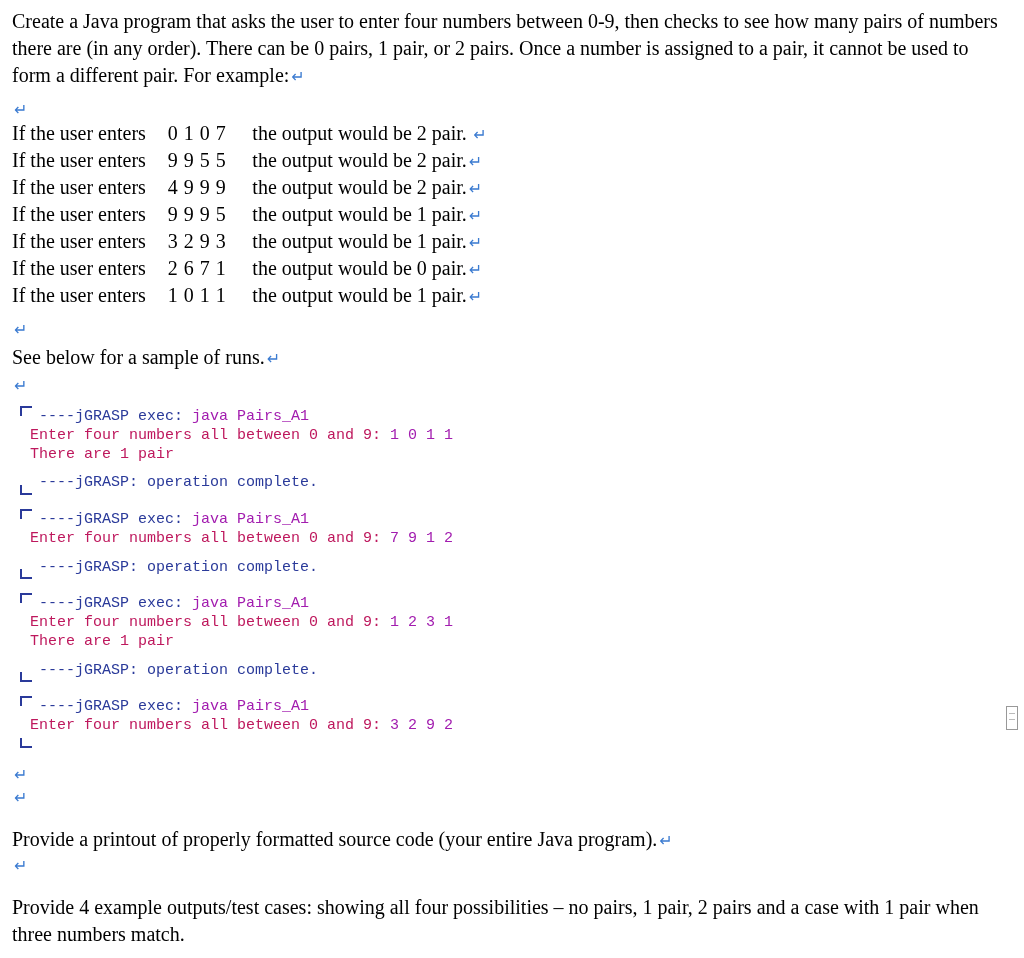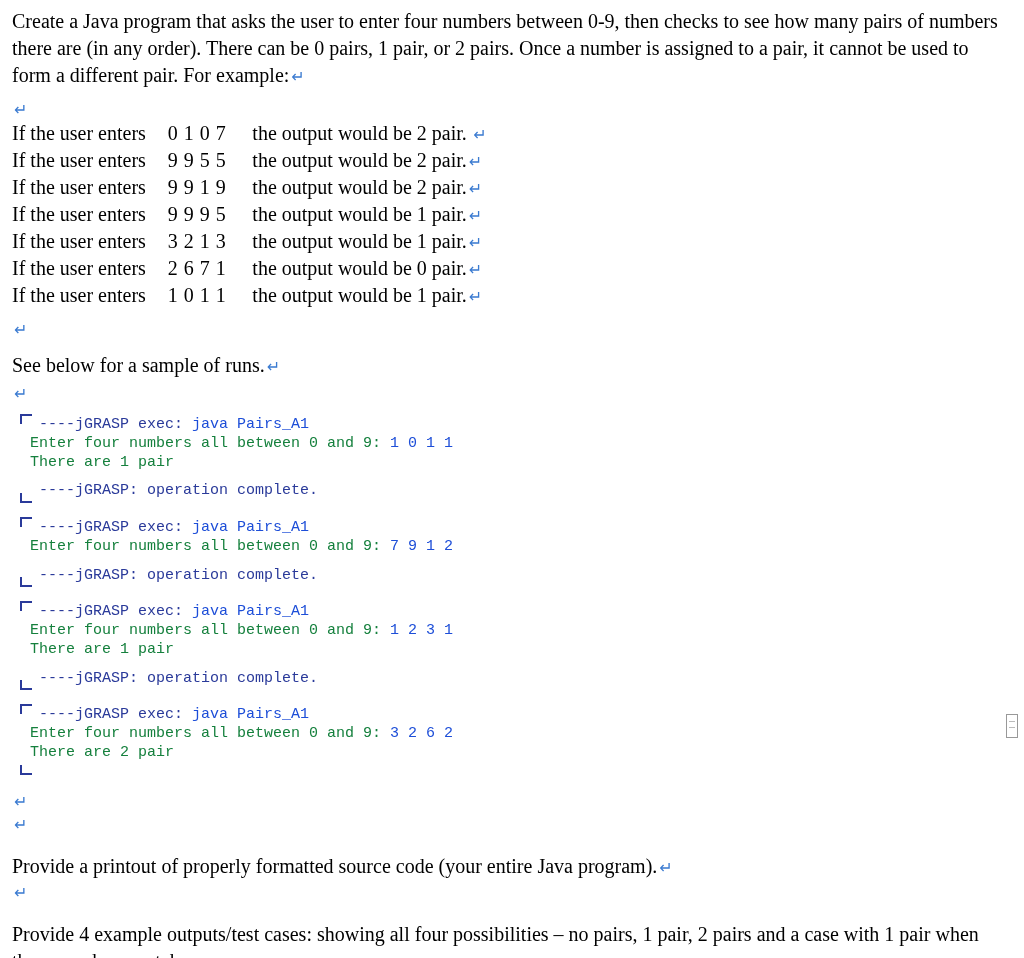--- a/index.html
+++ b/index.html
@@ -24,21 +24,21 @@
   }
   .examples {
     display: table;
     border-collapse: collapse;
     margin-bottom: 8px;
   }
   .examples .row { display: table-row; }
   .examples .cell { display: table-cell; padding: 2px 6px 2px 0; white-space: nowrap; }
   .examples .lead { padding-right: 22px; margin-left: 12px; }
   .examples .nums { font-family: inherit; padding-right: 26px; letter-spacing: 0.5px; }
-  .see-below { margin-top: 14px; margin-bottom: 4px; }
+  .see-below { margin-top: 6px; margin-bottom: 4px; }
   .console-section { margin: 6px 0 6px 8px; }
   .console-block {
     position: relative;
     margin: 10px 0 14px 0;
     padding: 2px 0 2px 10px;
   }
   .corner {
     position: absolute;
     left: 0;
     width: 10px;
@@ -47,22 +47,22 @@
   }
   .corner.top { top: 0; border-top: 2px solid #2a3a9a; }
   .corner.bot { bottom: 0; border-bottom: 2px solid #2a3a9a; }
   .mono {
     font-family: "Courier New", Courier, monospace;
     font-size: 15px;
     white-space: pre;
     line-height: 1.25;
   }
   .c-blue  { color: #2a3a9a; }
-  .c-green { color: #1d4ed8; }
-  .c-black { color: #15803d; }
+  .c-green { color: #a21caf; }
+  .c-black { color: #be185d; }
   .gap { display:block; height:10px; }
   .foot { margin-top: 18px; line-height: 1.35; }
   .handle {
     position: absolute;
     right: -6px;
     top: 360px;
     width: 10px; height: 22px;
     border: 1px solid #999;
     background: #fff;
   }
@@ -86,31 +86,31 @@
       <div class="cell nums">0 1 0 7</div>
       <div class="cell"><span>the output would be 2 pair.</span><span class="pilcrow"> ↵</span></div>
     </div>
     <div class="row">
       <div class="cell lead">If the user enters</div>
       <div class="cell nums">9 9 5 5</div>
       <div class="cell"><span>the output would be 2 pair.</span><span class="pilcrow">↵</span></div>
     </div>
     <div class="row">
       <div class="cell lead">If the user enters</div>
-      <div class="cell nums">9 9 1 9</div>
+      <div class="cell nums">4 9 9 9</div>
       <div class="cell"><span>the output would be 2 pair.</span><span class="pilcrow">↵</span></div>
     </div>
     <div class="row">
       <div class="cell lead">If the user enters</div>
       <div class="cell nums">9 9 9 5</div>
       <div class="cell"><span>the output would be 1 pair.</span><span class="pilcrow">↵</span></div>
     </div>
     <div class="row">
       <div class="cell lead">If the user enters</div>
-      <div class="cell nums">3 2 1 3</div>
+      <div class="cell nums">3 2 9 3</div>
       <div class="cell"><span>the output would be 1 pair.</span><span class="pilcrow">↵</span></div>
     </div>
     <div class="row">
       <div class="cell lead">If the user enters</div>
       <div class="cell nums">2 6 7 1</div>
       <div class="cell"><span>the output would be 0 pair.</span><span class="pilcrow">↵</span></div>
     </div>
     <div class="row">
       <div class="cell lead">If the user enters</div>
       <div class="cell nums">1 0 1 1</div>
@@ -152,22 +152,21 @@
       <div class="mono"><span class="c-blue"> ----jGRASP exec: </span><span class="c-green">java Pairs_A1</span></div>
       <div class="mono"><span class="c-black">Enter four numbers all between 0 and 9: </span><span class="c-green">1 2 3 1</span></div>
       <div class="mono c-black">There are 1 pair</div>
       <span class="gap"></span>
       <div class="mono c-blue"> ----jGRASP: operation complete.</div>
     </div>
     <div class="console-block">
       <div class="corner top"></div>
       <div class="corner bot"></div>
       <div class="mono"><span class="c-blue"> ----jGRASP exec: </span><span class="c-green">java Pairs_A1</span></div>
-      <div class="mono"><span class="c-black">Enter four numbers all between 0 and 9: </span><span class="c-green">3 2 6 2</span></div>
-      <div class="mono c-black">There are 2 pair</div>
+      <div class="mono"><span class="c-black">Enter four numbers all between 0 and 9: </span><span class="c-green">3 2 9 2</span></div>
       <span class="gap"></span>
     </div>
   </div>
 
 <div><span class="pilcrow">↵</span></div>
 <div><span class="pilcrow">↵</span></div>
 
 <div class="foot">
   <span>Provide a printout of properly formatted source code (your entire Java program).</span><span class="pilcrow">↵</span>
 </div>

